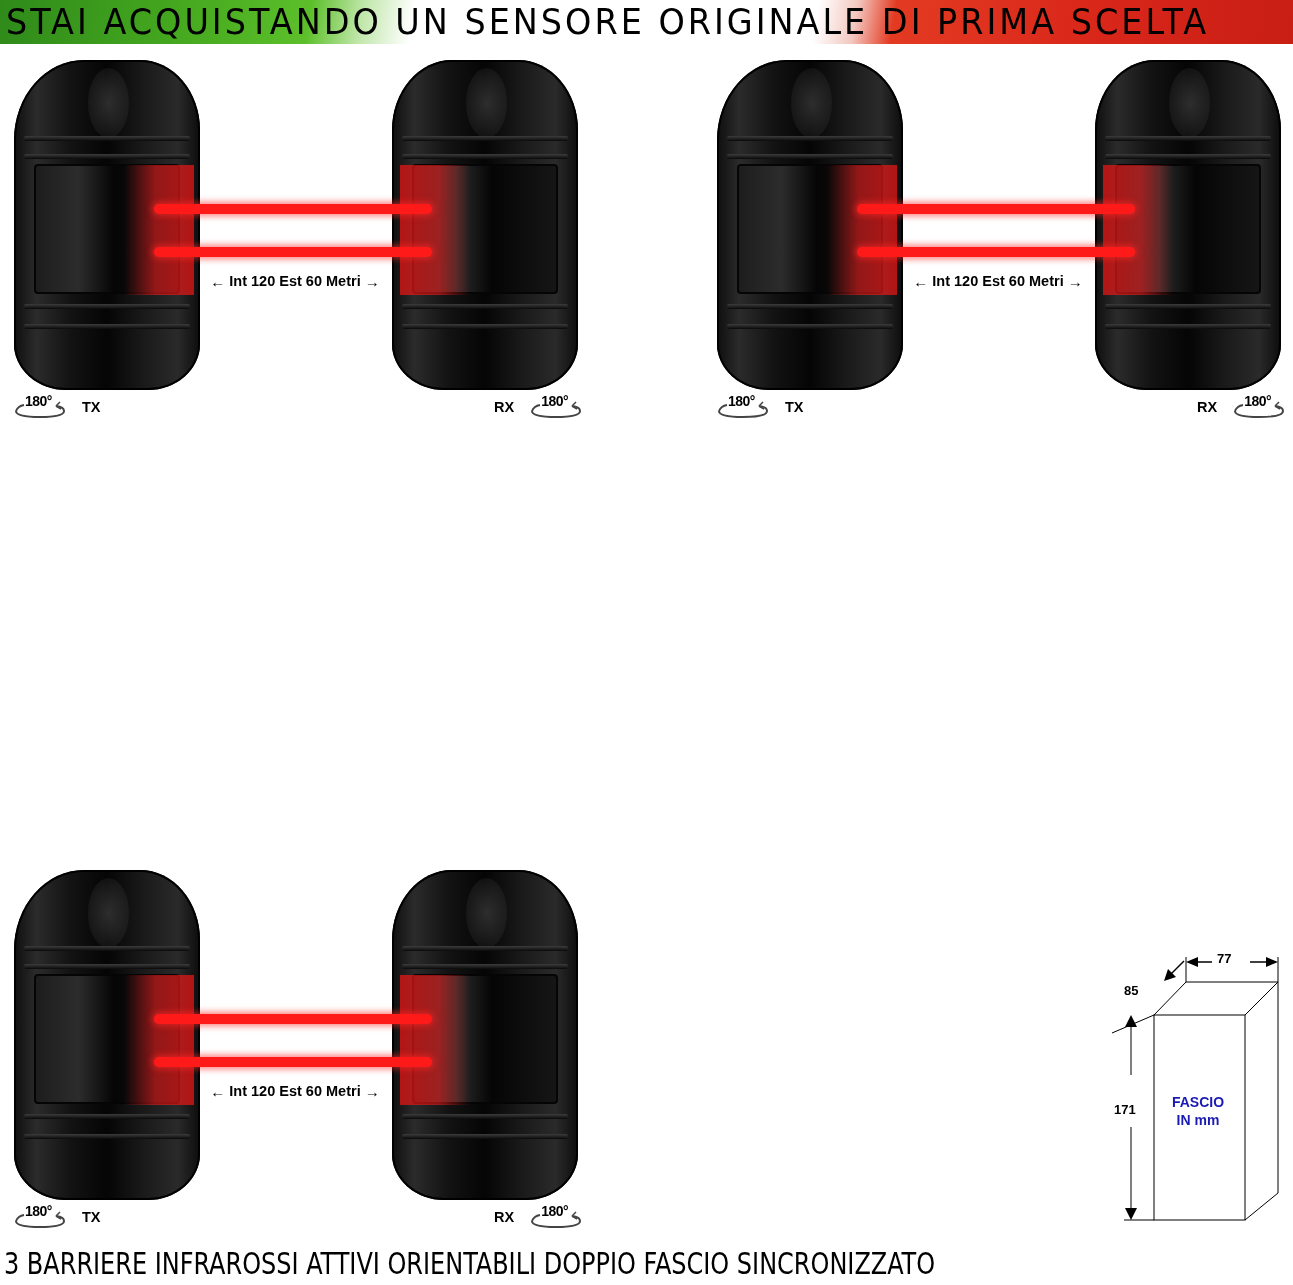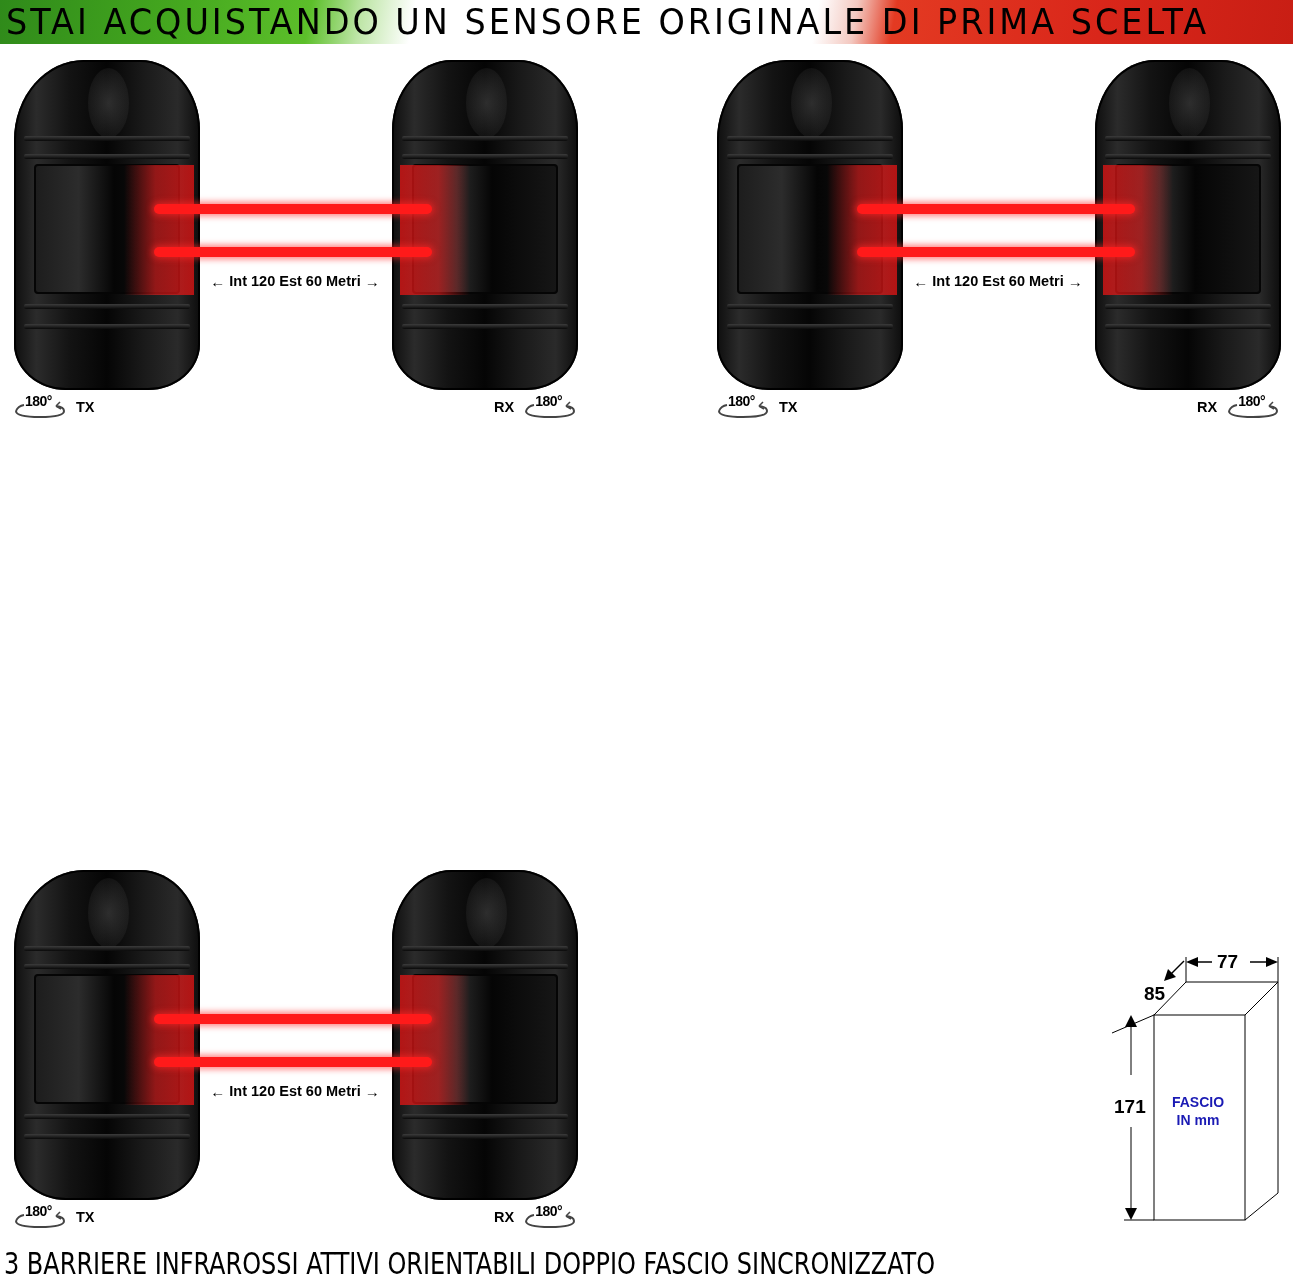--- a/index.html
+++ b/index.html
@@ -62,33 +62,33 @@
   }
 
   .distance {
     position: absolute; top: 221px; height: 20px;
     display: flex; align-items: center; justify-content: center; gap: 4px;
     font-family: "Liberation Sans", sans-serif; font-weight: bold; font-size: 14.5px; color: #000;
   }
   .arrow { display: inline-flex; align-items: center; font-size: 15px; line-height: 1; }
 
   .rot-label {
-    position: absolute; top: 345px; height: 24px; display: flex; align-items: center; gap: 8px;
+    position: absolute; top: 345px; height: 24px; display: flex; align-items: center; gap: 14px;
     font-family: "Liberation Sans", sans-serif; font-weight: bold; font-size: 14.5px;
   }
   .rot-icon { position: relative; width: 56px; height: 24px; }
   .rot-icon .deg {
     position: absolute; left: 13px; top: -2px;
     font-family: "Liberation Sans", sans-serif; font-weight: bold; font-size: 14px; letter-spacing: -0.5px;
   }
   .rot-icon svg { position: absolute; left: 0; top: 0; }
 
   .dims { position: absolute; left: 1100px; top: 945px; width: 190px; height: 285px; }
   .dims .num {
-    position: absolute; font-family: "Liberation Sans", sans-serif; font-weight: bold; font-size: 19px;
+    position: absolute; font-family: "Liberation Sans", sans-serif; font-weight: bold; font-size: 13px;
   }
   .dims .misure {
     position: absolute; left: 58px; top: 148px; width: 80px; text-align: center;
     font-family: "Liberation Sans", sans-serif; font-weight: bold; font-size: 14px; line-height: 18px; color: #1a1ab4;
   }
 </style>
 </head>
 <body>
 
 <div class="top-banner">
@@ -271,21 +271,21 @@
     <polygon points="64,36 68,24 76,32" fill="#000"></polygon>
     <line x1="54" y1="70" x2="12" y2="88" stroke="#000" stroke-width="1"></line>
 
     <line x1="31" y1="80" x2="31" y2="130" stroke="#000" stroke-width="1"></line>
     <polygon points="31,70 25,82 37,82" fill="#000"></polygon>
     <line x1="31" y1="182" x2="31" y2="265" stroke="#000" stroke-width="1"></line>
     <polygon points="31,275 25,263 37,263" fill="#000"></polygon>
     <line x1="24" y1="275" x2="54" y2="275" stroke="#000" stroke-width="1"></line>
   </svg>
   <span class="num" style="left:117px; top:6px;">77</span>
-  <span class="num" style="left:44px; top:38px;">85</span>
-  <span class="num" style="left:14px; top:151px;">171</span>
+  <span class="num" style="left:24px; top:38px;">85</span>
+  <span class="num" style="left:14px; top:157px;">171</span>
   <div class="misure">
     <div>FASCIO</div>
     <div>IN mm</div>
   </div>
 </div>
 
 <div class="bottom-caption">3 BARRIERE INFRAROSSI ATTIVI ORIENTABILI DOPPIO FASCIO SINCRONIZZATO</div>
 
 </body></html>

